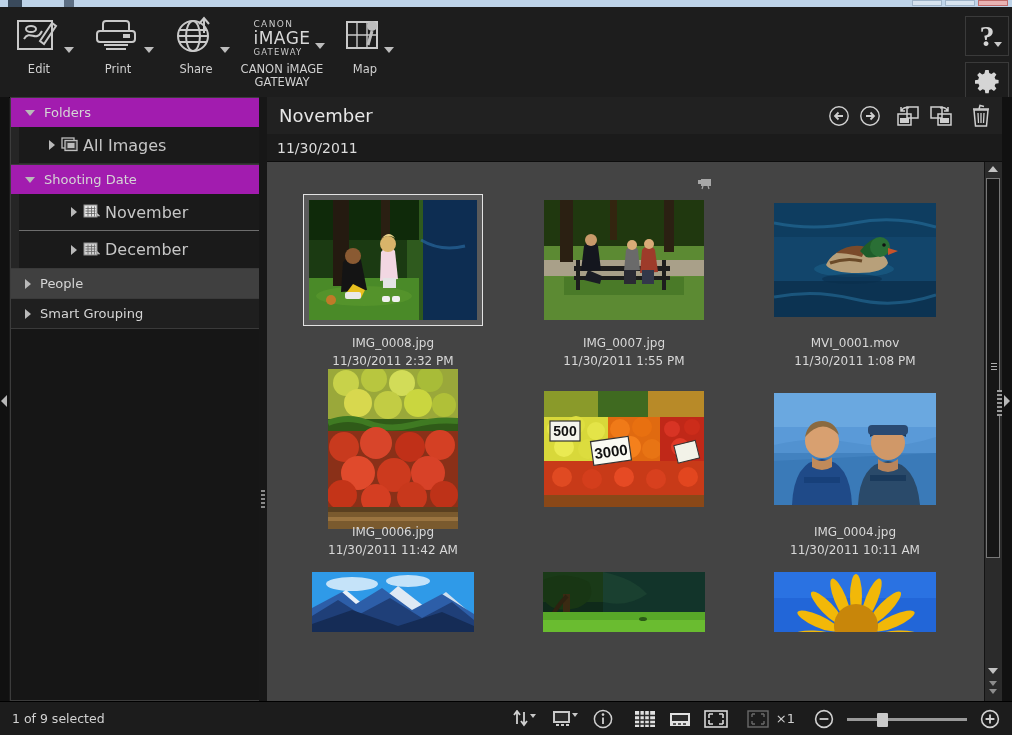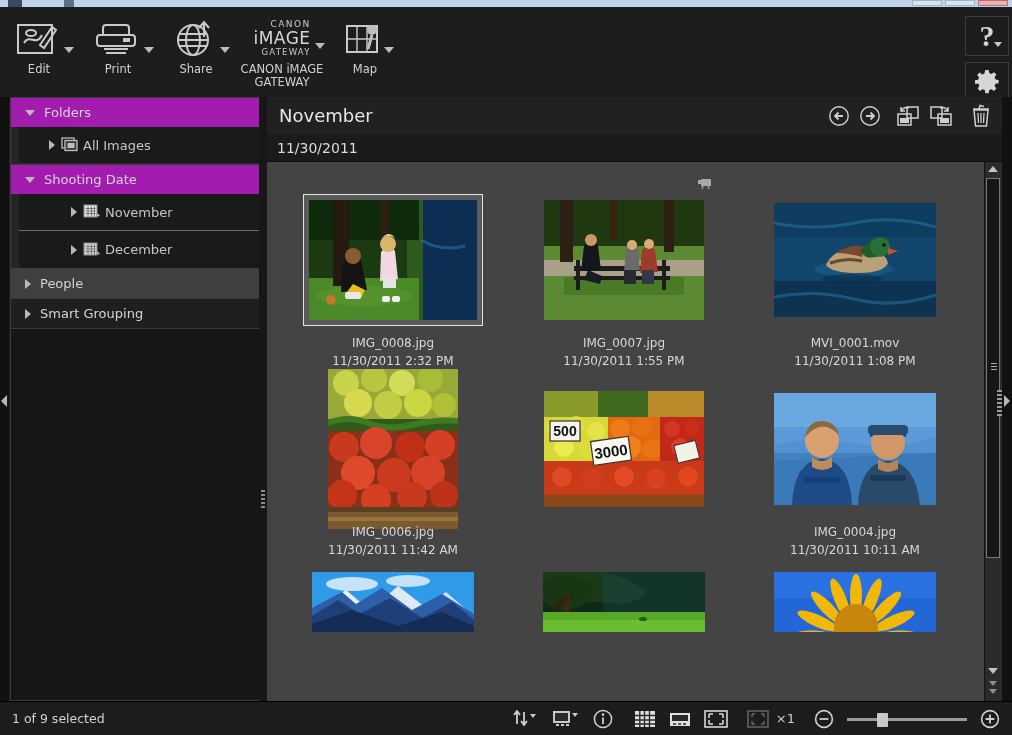--- a/index.html
+++ b/index.html
@@ -18,41 +18,41 @@
   .titlebar .tb-left2{position:absolute;left:64px;top:0;width:10px;height:7px;background:#5d6f84;}
   .tb-btns{position:absolute;top:0;right:4px;height:7px;display:flex;gap:3px;}
   .tb-btn{width:30px;height:6px;background:#d7e3ef;border:1px solid #9fb4c9;box-sizing:border-box;}
   .tb-btn.close{background:#e8b3b3;border-color:#c06b6b;}
 
   
   .toolbar{position:absolute;left:0;top:7px;width:1012px;height:90px;background:#1d1d1d;border-bottom:1px solid #000;}
   .tb-items{position:absolute;left:0;top:0;height:90px;display:flex;align-items:flex-start;}
   .tb-item{position:relative;display:flex;flex-direction:column;align-items:center;justify-content:flex-start;
            padding-top:8px;text-align:center;color:#c9c9c9;}
-  .tb-item .ic{height:46px;display:flex;align-items:flex-end;justify-content:center;}
+  .tb-item .ic{height:46px;display:flex;align-items:flex-start;justify-content:center;}
   .tb-item .lbl{font-size:11.5px;line-height:12.5px;color:#d0d0d0;margin-top:2px;white-space:pre-line;}
   .caret{width:0;height:0;border-left:5px solid transparent;border-right:5px solid transparent;border-top:6px solid #bdbdbd;}
   .tb-caret{position:absolute;}
   svg{display:block;}
 
   
   .topright{position:absolute;right:5px;top:9px;width:42px;}
   .tr-btn{width:42px;height:38px;border:1px solid #3a3a3a;background:#1d1d1d;
           display:flex;align-items:center;justify-content:center;margin-bottom:6px;position:relative;}
   .tr-btn .qm{font-size:30px;line-height:30px;color:#d5d5d5;font-weight:bold;font-family:"Liberation Serif",serif;}
   .tr-btn .qcaret{position:absolute;right:6px;bottom:8px;width:0;height:0;
                   border-left:4px solid transparent;border-right:4px solid transparent;border-top:5px solid #c9c9c9;}
 
   
   .sidebar{position:absolute;left:10px;top:97px;width:255px;height:604px;background:#161616;border:1px solid #3c3c3c;box-sizing:border-box;overflow:hidden;}
   .sb-group{border-bottom:1px solid #3a3a3a;}
   .sb-head{height:29px;display:flex;align-items:center;padding-left:14px;background:#a21caf;color:#d5d5d5;font-size:13px;}
   .sb-head .tw{margin-right:9px;}
   .sb-body{background:#1a1a1a;border-left:8px solid #252525;}
-  .sb-row{height:37px;display:flex;align-items:center;color:#c6c6c6;font-size:13px;
+  .sb-row{height:37px;display:flex;align-items:center;color:#c6c6c6;font-size:16px;
           border-bottom:1px solid #2e2e2e;box-sizing:border-box;padding-left:10px;}
   .sb-row.lvl2{padding-left:26px;}
   .sb-row.lvl3{padding-left:48px;}
   .sb-row .tw{width:14px;display:flex;justify-content:center;}
   .sb-row .ic{width:22px;display:flex;justify-content:center;}
   .sb-row .nm{margin-left:2px;}
   .tw-right{width:0;height:0;border-top:5px solid transparent;border-bottom:5px solid transparent;border-left:6px solid #b9b9b9;}
   .tw-down{width:0;height:0;border-left:5px solid transparent;border-right:5px solid transparent;border-top:6px solid #b9b9b9;}
   .sb-selline{border-bottom:1px solid #6d6d6d;}
 

